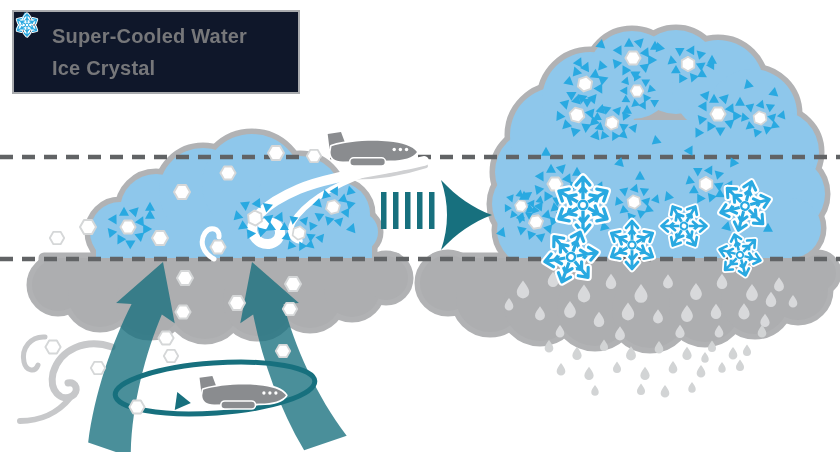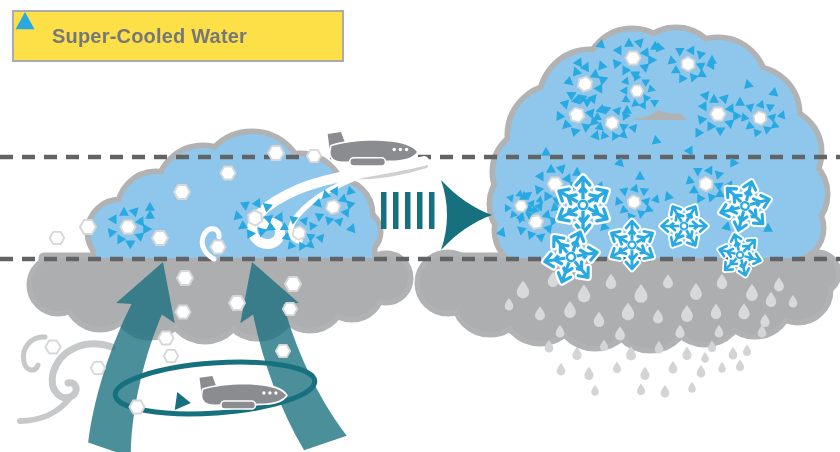--- a/index.html
+++ b/index.html
@@ -27,22 +27,22 @@
   .uparrow{fill:var(--teal,#17707E);fill-opacity:.78;}
   .orbit{stroke:var(--teal,#17707E);stroke-width:5;fill:none;}
   .swirl{stroke:#FFFFFF;fill:none;stroke-linecap:round;}
   .swirl-thin{stroke:#CFD0D2;fill:none;stroke-linecap:round;}
   .swirl-gray{stroke:#C7C8CA;fill:none;stroke-linecap:round;}
 
   .plane{fill:var(--plane-gray,#8A8C8F);stroke:#FFFFFF;stroke-width:3.5;paint-order:stroke;stroke-linejoin:round;}
   .plane-window{fill:#FFFFFF;stroke:none;}
 
   
-  .legend{position:absolute;left:12px;top:10px;width:332px;box-sizing:border-box;
-          background:#fde047;border:2px solid #A9ABAE;padding:8px 10px 8px 8px;text-align:center;}
+  .legend{position:absolute;left:12px;top:10px;width:288px;box-sizing:border-box;
+          background:#0f172a;border:2px solid #A9ABAE;padding:8px 10px 8px 8px;text-align:center;}
   .legend-row{display:flex;align-items:center;height:32px;}
   .legend-icon{width:30px;display:flex;justify-content:center;align-items:center;flex:0 0 30px;}
   .legend-label{color:var(--text-gray,#76777A);font-size:20px;font-weight:600;letter-spacing:.2px;white-space:nowrap;}
 </style>
 </head>
 <body>
 
 <div class="stage">
 <svg width="840" height="452" viewBox="0 0 840 452">
   <defs>
@@ -371,14 +371,22 @@
 
   <div class="legend">
     <div class="legend-row">
       <span class="legend-icon">
         <svg width="22" height="20" viewBox="-11 -10 22 20">
             <path class="tri" transform="scale(1.9)" d="M0,-5.2 L5,3.8 L-5,3.8 Z"></path>
           </svg>
       </span>
       <span class="legend-label">Super-Cooled Water</span>
     </div>
+    <div class="legend-row">
+      <span class="legend-icon">
+        <svg width="26" height="26" viewBox="0 0 26 26">
+            <use href="#flake" transform="translate(13,13) scale(0.42)"></use>
+          </svg>
+      </span>
+      <span class="legend-label">Ice Crystal</span>
+    </div>
   </div>
 </div>
 
 </body></html>

